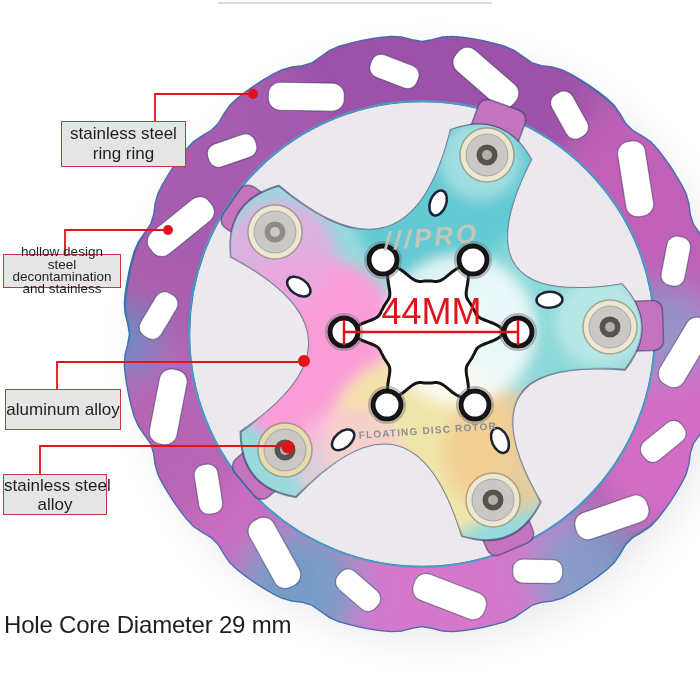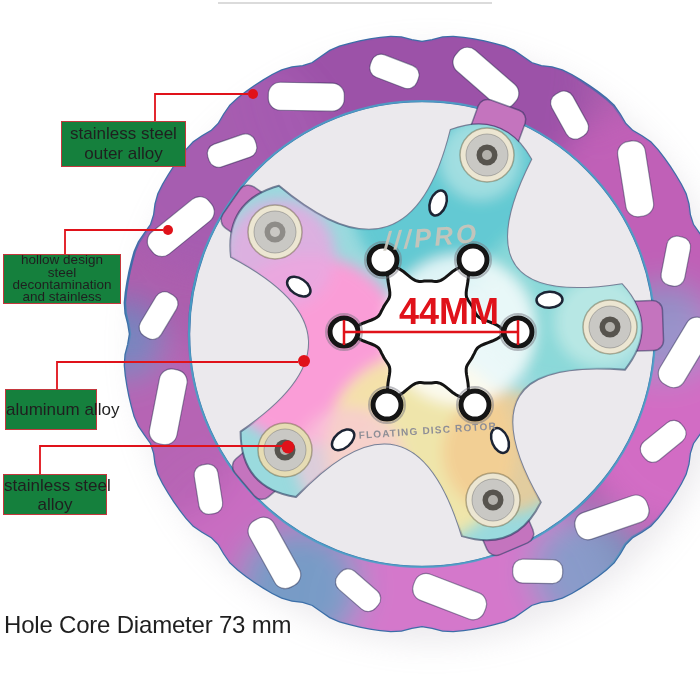--- a/index.html
+++ b/index.html
@@ -1,29 +1,29 @@
 <!DOCTYPE html>
 <html style="--annotation-red: #e0121a; --callout-border: #c4373d; --text-black: #1f1f1f;"><head>
 <meta charset="utf-8">
 <style>
   *{margin:0;padding:0;box-sizing:border-box}
   html,body{width:700px;height:700px;background:#fff}
   #stage{position:relative;width:700px;height:700px;overflow:hidden;background:#fff;
          font-family:"Liberation Sans",sans-serif}
   #rotor-svg{position:absolute;left:0;top:0;z-index:1}
   .callout{position:absolute;display:flex;flex-direction:column;justify-content:center;
-           align-items:flex-start;background:#15803d;border:1.6px solid var(--callout-border,#c4373d);
+           align-items:flex-start;background:#e5e5e5;border:1.6px solid var(--callout-border,#c4373d);
            color:var(--text-black,#1f1f1f);text-align:center;z-index:3}
   .callout div{width:100%;white-space:nowrap}
   #co-a{left:61px;top:121px;width:125px;height:46px;font-size:17px;line-height:20px}
-  #co-b{left:3px;top:254px;width:118px;height:50px;font-size:13.5px;line-height:12.4px}
-  #co-c{left:5px;top:389px;width:92px;height:41px;font-size:17px}
+  #co-b{left:3px;top:254px;width:118px;height:34px;font-size:13.5px;line-height:12.4px}
+  #co-c{left:5px;top:389px;width:116px;height:41px;font-size:17px}
   #co-d{left:3px;top:474px;width:104px;height:41px;font-size:17px;line-height:19px}
-  #mm{position:absolute;left:384px;top:291px;width:115px;text-align:right;font-size:36px;
-      font-weight:700;color:var(--annotation-red,#e0121a);z-index:2}
+  #mm{position:absolute;left:374px;top:291px;width:115px;text-align:center;font-size:36px;
+      font-weight:400;color:var(--annotation-red,#e0121a);z-index:2}
   #footer{position:absolute;left:4px;top:611px;color:var(--text-black,#1f1f1f);z-index:3}
   #footer div{font-size:24px;letter-spacing:-0.2px}
   #footer div + div{margin-top:15px}
   svg .red{stroke:var(--annotation-red,#e0121a);fill:none;stroke-width:1.8}
   svg .redthick{stroke:var(--annotation-red,#e0121a);fill:none;stroke-width:2.5}
   svg .reddot{fill:var(--annotation-red,#e0121a)}
   svg .faint{stroke:#cfcfcf;stroke-width:2;opacity:.75}
 </style>
 </head>
 <body>
@@ -175,32 +175,32 @@
         <polyline class="red" points="40,474 40,446 282,446"></polyline>
         <circle class="reddot" cx="288" cy="447" r="6.5"></circle>
       </g>
     </g>
   </svg>
 
   <div id="mm">44MM</div>
 
   <div id="co-a" class="callout">
     <div>stainless steel</div>
-    <div>outer alloy</div>
+    <div>ring ring</div>
   </div>
   <div id="co-b" class="callout">
     <div>hollow design</div>
     <div>steel</div>
     <div>decontamination</div>
     <div>and stainless</div>
   </div>
   <div id="co-c" class="callout">
     <div>aluminum alloy</div>
   </div>
   <div id="co-d" class="callout">
     <div>stainless steel</div>
     <div>alloy</div>
   </div>
 
   <div id="footer">
-    <div>Hole Core Diameter 73 mm</div>
+    <div>Hole Core Diameter 29 mm</div>
   </div>
 </div>
 
 </body></html>

